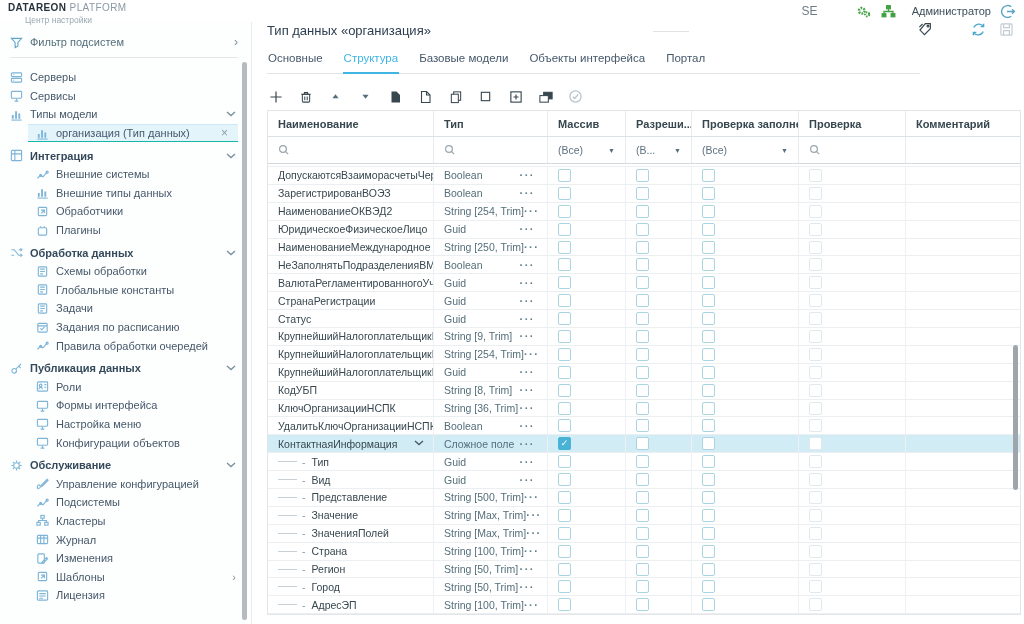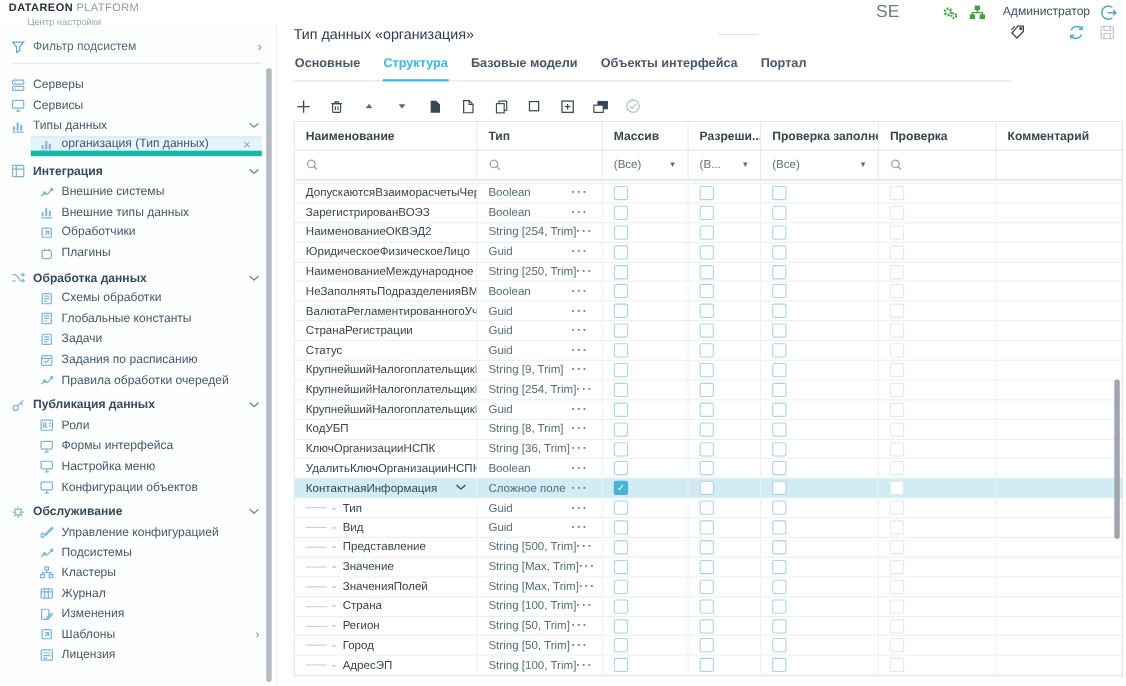--- a/index.html
+++ b/index.html
@@ -7,55 +7,55 @@
     font-family:"Liberation Sans","DejaVu Sans",sans-serif; color:#37474f; }
   .stage { position:relative; width:1024px; height:624px; background:#fff; }
 
   
   .topbar { position:absolute; left:0; top:0; width:1024px; height:22px; background:#fff; z-index:5; }
   .logo { position:absolute; left:8px; top:2px; font-size:10px; letter-spacing:.4px; white-space:nowrap; }
   .logo b { color:#26323c; font-weight:700; }
   .logo span { color:#8a99a5; font-weight:400; }
   .logo-sub { position:absolute; left:8px; top:15px; font-size:8.5px; color:#9aa9b2;padding-left:17px; }
   .topbar-right { position:absolute; right:6px; top:0; height:22px; display:flex; align-items:center; }
-  .env { font-size:16px; color:#6d7c87; margin-right:38px; }
+  .env { font-size:12px; color:#6d7c87; margin-right:38px; }
   .tb-ico { display:flex; align-items:center; margin-right:10px; cursor:pointer; }
   .user { font-size:11px; color:#3d4f5c; margin:0 8px 0 6px; }
   .topbar-border { position:absolute; left:252px; right:0; top:22px; height:1px; background:#ececec; }
 
   
   .sidebar { position:absolute; left:0; top:22px; width:252px; bottom:0; background:#fdfefe; overflow:hidden; }
   .sb-border { position:absolute; left:251px; top:22px; width:1px; bottom:0; background:#e9edef; z-index:6; }
   .sb-scroll { position:absolute; left:242px; top:62px; width:5px; height:558px; background:#b4babf; border-radius:3px; z-index:6; }
   .sb-filter { display:flex; align-items:center; margin:13px 14px 0 10px; padding-bottom:8px;
     border-bottom:1px solid #e4e8ea; font-size:11px; color:#546e7a; cursor:pointer; }
   .sb-filter .lbl { margin-left:7px; flex:1; }
   .sb-filter .chev { color:#78909c; font-size:12px; }
   .sb-list { margin-top:10px; }
   .sb-item { position:relative; display:flex; align-items:center; height:18.6px; padding-left:10px;
     font-size:11px; color:#46586a; cursor:pointer; white-space:nowrap; }
   .sb-item.lvl1 { padding-left:36px; }
   .sb-item.bold { font-weight:700; color:#34495b; margin-top:4px; }
   .sb-item .ic { display:flex; align-items:center; margin-right:7px; flex:0 0 auto; }
   .sb-item .chev-r { position:absolute; right:16px; color:#78909c; }
-  .sb-item.selected { background:#e3f4fb; border-top:1px solid #cfeaf6; border-bottom:5px solid #14b8a6;
+  .sb-item.selected { background:#e3f4fb; border-top:1px solid #cfeaf6; border-bottom:1px solid #14b8a6;
     margin-left:28px; margin-right:14px; padding-left:8px; }
   .sb-item .close-x { position:absolute; right:10px; color:#8aa0ac; font-size:12px; }
 
   
   .main { position:absolute; left:252px; top:0; right:0; bottom:0; background:#fff; }
   .page-title { position:absolute; left:15px; top:23px; font-size:13px; font-weight:400; color:#2c3e50; }
   .title-line { position:absolute; left:401px; top:31px; width:36px; border-top:1px solid #e2e2e2; }
   .title-icons { position:absolute; right:10px; top:21px; display:flex; align-items:center; gap:13px; }
   .title-icons .gap { width:12px; }
   .tico { cursor:pointer; display:flex; align-items:center; }
 
   .tabs { position:absolute; left:15px; top:47px; width:653px; display:flex; gap:19px;
     border-bottom:1px solid #e3e3e3; }
-  .tab { font-size:11.5px; color:#46586a; padding:5px 1px 8px 1px; cursor:pointer; white-space:nowrap;font-weight:bold; }
+  .tab { font-size:11.5px; color:#46586a; padding:5px 1px 8px 1px; cursor:pointer; white-space:nowrap; }
   .tab.active { color:#3fb5e4; border-bottom:2px solid #3fb5e4; margin-bottom:-1px; }
 
   .toolbar { position:absolute; left:15px; top:88px; display:flex; align-items:center; gap:13px; }
   .tbtn { display:flex; align-items:center; justify-content:center; width:17px; height:17px; cursor:pointer; }
 
   
   .tbl { position:absolute; left:15px; top:110px; width:754px; border:1px solid #e2e6e8; }
   .cols { display:flex; }
   .cols > * { flex:0 0 auto; border-right:1px solid #e7ebed; overflow:hidden; white-space:nowrap; }
   .cols > *:nth-child(1){ width:166px; }
@@ -159,21 +159,21 @@
           </span>
           <span>Сервисы</span>
         </div>
         <div class="sb-item">
           <span class="ic">
             <svg width="13" height="13" viewBox="0 0 14 14" fill="none" stroke="#7db4d8" stroke-width="1.2">
               <path d="M3 11.5V7.5M6.5 11.5V3.5M10 11.5V6" stroke-width="2"></path>
               <path d="M1.5 13h11"></path>
             </svg>
           </span>
-          <span>Типы данных</span>
+          <span>Типы модели</span>
           <span class="chev-r">
             <svg width="10" height="6" viewBox="0 0 10 6" fill="none" stroke="#78909c" stroke-width="1.3">
               <path d="M1 1l4 3.6L9 1"></path>
             </svg>
           </span>
         </div>
         <div class="sb-item lvl1 selected">
           <span class="ic">
             <svg width="13" height="13" viewBox="0 0 14 14" fill="none" stroke="#7db4d8" stroke-width="1.2">
               <path d="M3 11.5V7.5M6.5 11.5V3.5M10 11.5V6" stroke-width="2"></path>

